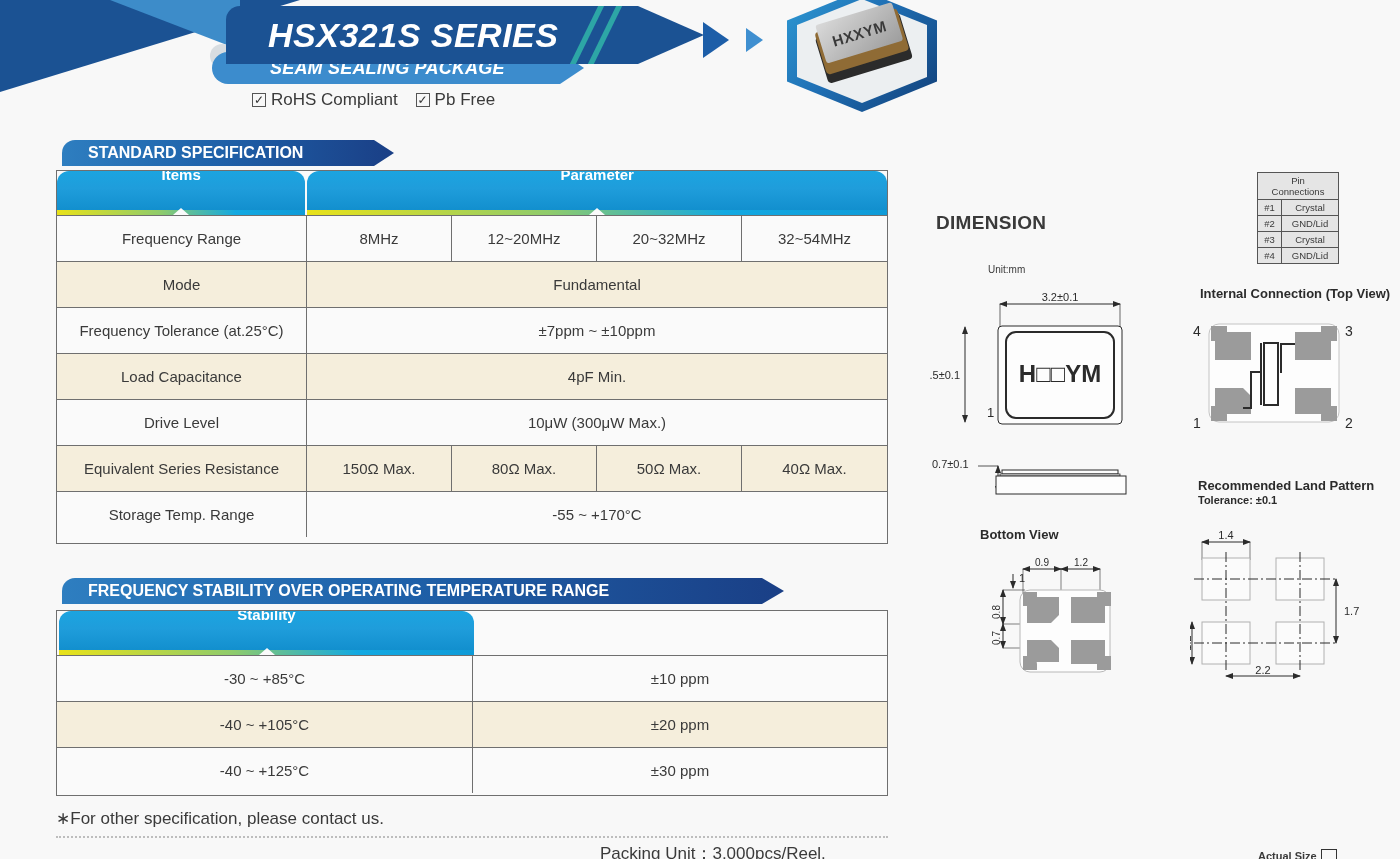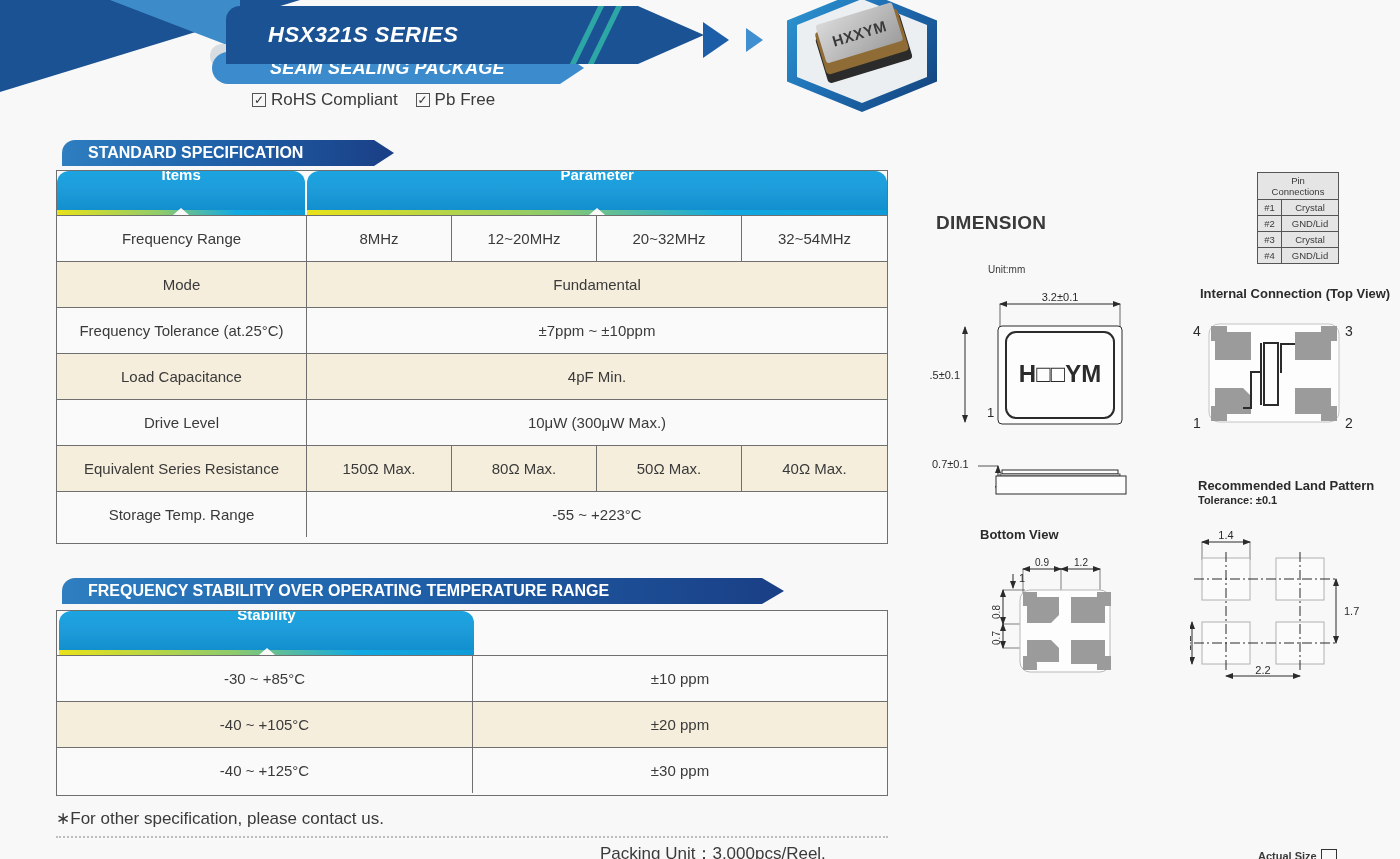--- a/index.html
+++ b/index.html
@@ -44,21 +44,21 @@
     border-radius: 50%; background: #d8dde1;
   }
   .title-main {
     position: absolute; left: 14px; top: 4px; width: 480px; height: 58px;
     background: #1b5293;
     clip-path: polygon(0 0, 412px 0, 478px 29px, 412px 58px, 0 58px);
     border-radius: 14px 0 0 0;
     display: flex; align-items: center;
   }
   .title-main span {
-    color: #ffffff; font-size: 22px; font-weight: bold; font-style: italic;
+    color: #ffffff; font-size: 34px; font-weight: bold; font-style: italic;
     letter-spacing: .5px; padding-left: 42px; white-space: nowrap;
   }
   .stripe { position: absolute; width: 6px; height: 58px; background: #2da6a6; top: 4px; }
   .stripe.s1 { left: 372px; transform: skewX(-26deg); }
   .stripe.s2 { left: 390px; transform: skewX(-26deg); }
 
   .arrow-big {
     position: absolute; left: 703px; top: 22px;
     width: 0; height: 0;
     border-left: 26px solid #1d5ea8;
@@ -272,21 +272,21 @@
   </div>
   <div class="row">
     <div class="cell label cream">Equivalent Series Resistance</div>
     <div class="cell sub cream">150Ω Max.</div>
     <div class="cell sub cream">80Ω Max.</div>
     <div class="cell sub cream">50Ω Max.</div>
     <div class="cell sub cream">40Ω Max.</div>
   </div>
   <div class="row">
     <div class="cell label white">Storage Temp. Range</div>
-    <div class="cell full white">-55 ~ +223°C</div>
+    <div class="cell full white">-55 ~ +170°C</div>
   </div>
 </div>
 
 <div class="banner" style="left:62px; top:578px; width:722px;
      clip-path: polygon(0 0, 700px 0, 722px 13px, 700px 26px, 0 26px);">
   <span>FREQUENCY STABILITY OVER OPERATING TEMPERATURE RANGE</span>
 </div>
 
 <div class="tbl" id="stab-table">
   <div class="thead">

